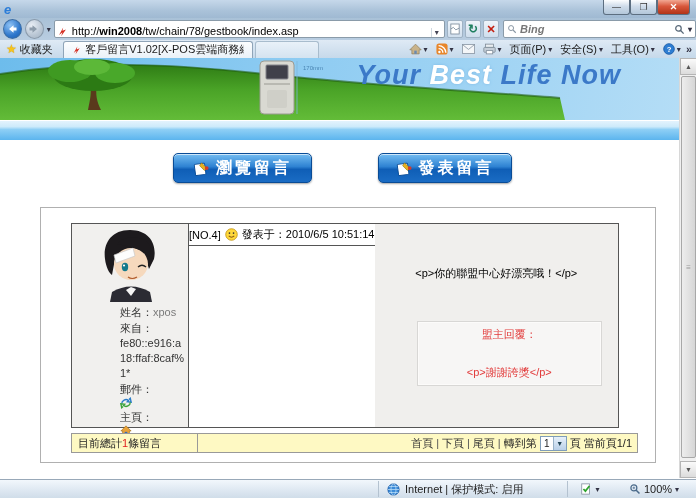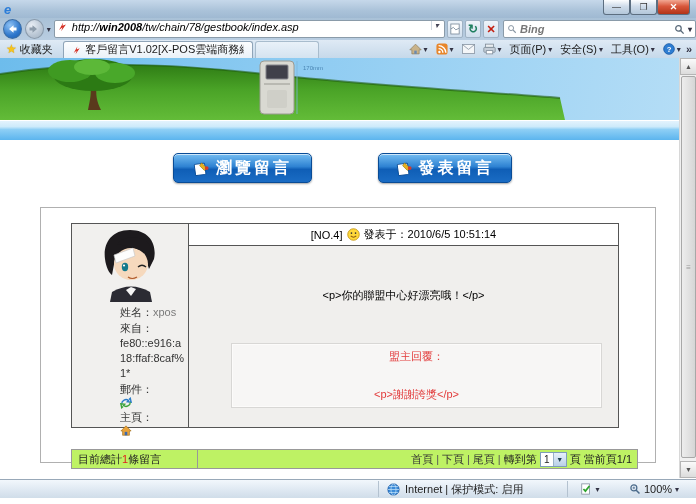--- a/index.html
+++ b/index.html
@@ -20,21 +20,21 @@
 
   
   .navbar { position:absolute; left:0; top:18px; width:696px; height:22px;
     background:linear-gradient(#a9c1d7,#b9cde1); display:flex; align-items:center; }
   .navcirc { width:20px; height:20px; border-radius:50%; margin-left:3px;
     display:flex; align-items:center; justify-content:center; border:1px solid #3c6ea5; }
   .back { background:radial-gradient(circle at 35% 30%, #8fc3f5, #2f77cc 60%, #1b5cae); }
   .fwd  { background:radial-gradient(circle at 35% 30%, #e8eef5, #b9c6d4 60%, #a3b3c2); border-color:#8a9aab; }
   .nav-caret { font-size:8px; color:#334; margin:0 3px; }
   .addrbar { position:relative; width:416px; height:18px; background:#fff; border:1px solid #8a9ba9;
-    border-radius:2px; display:flex; align-items:flex-start; padding:0 2px; font-size:11px;font-style:italic; }
+    border-radius:2px; display:flex; align-items:flex-end; padding:0 2px; font-size:11px; }
   .addrbar .url { white-space:nowrap; overflow:hidden; color:#000; }
   .addrbar .host { font-weight:bold; }
   .addr-caret { margin-left:auto; font-size:8px; color:#445; border-left:1px solid #cfd8e0; padding:0 3px; }
   .navtool { width:17px; height:18px; margin-left:2px; display:flex; align-items:center; justify-content:center;
     border:1px solid transparent; border-radius:2px; font-size:11px; background:linear-gradient(#eef4fa,#cfdeed); border-color:#9fb2c4;}
   .stop-x { color:#c41f10; font-weight:bold; }
   .refresh-g { color:#1f7f5f; font-weight:bold; font-size:12px; }
   .searchbox { position:relative; margin-left:4px; width:205px; height:18px; background:#fff;
     border:1px solid #8a9ba9; border-radius:2px; display:flex; align-items:center; padding:0 3px; font-size:11px;font-weight:bold; }
   .searchbox .ph { color:#777; font-style:italic; margin-left:3px; }
@@ -83,32 +83,32 @@
 
   .msgtable { position:absolute; left:30px; top:15px; width:548px; height:205px;
     border:1px solid #555; display:flex; background:#fff; }
   .leftcell { width:117px; background:#f1f0ee; border-right:1px solid #555; position:relative; font-size:11px; color:#333; }
   .avatar { position:absolute; left:22px; top:4px; }
   .infolines { position:absolute; left:8px; top:80px; right:4px; line-height:16px;margin-left:40px; }
   .infolines .val { color:#7a7a7a; }
   .iprow { word-break:break-all; line-height:15px; }
   .inline-ic { vertical-align:-2px; }
 
-  .rightcell { flex:1; display:flex; flex-direction:column; }
+  .rightcell { flex:1; display:flex; flex-direction:row; }
   .msghead { height:22px; background:#fff; border-bottom:1px solid #555;
     display:flex; align-items:center; justify-content:center; gap:4px; font-size:11px; color:#000; }
   .msgbody { flex:1; background:#f0efed; position:relative; font-size:11px; color:#000; }
   .bodytext { position:absolute; left:0; right:0; top:42px; text-align:center; }
   .replybox { position:absolute; left:42px; right:16px; top:97px; height:65px;
     background:#f7f6f5; border:1px solid #d8d7d5; box-shadow:0 0 0 1px #fcfbfa inset; }
   .replytitle { position:absolute; left:0; right:0; top:5px; text-align:center; color:#e23b3b; }
   .replybody  { position:absolute; left:0; right:0; bottom:5px; text-align:center; color:#e23b3b; }
 
   .listfooter { position:absolute; left:30px; top:225px; width:567px; height:20px;
-    border:1px solid #999; display:flex; align-items:center; font-size:11px; color:#222; background:#bef264;margin-top:16px; }
+    border:1px solid #999; display:flex; align-items:center; font-size:11px; color:#222; background:#fef9c3; }
   .lf-left { width:126px; border-right:1px solid #999; height:100%; display:flex; align-items:center; padding-left:6px; gap:0; }
   .red { color:#e02020; }
   .lf-right { flex:1; display:flex; align-items:center; justify-content:flex-end; gap:3px; padding-right:5px; white-space:nowrap; }
   .pglink { color:#333; cursor:pointer; }
   .pgsep { color:#555; }
   .pgselect { display:inline-flex; align-items:center; height:15px; border:1px solid #7f9db9; background:#fff; }
   .pgselect .num { width:12px; text-align:center; font-size:10px; }
   .pgselect .dd { width:13px; height:13px; background:linear-gradient(#e7f0fa,#b9d0e8); border-left:1px solid #9ab2c8;
     display:flex; align-items:center; justify-content:center; font-size:7px; color:#245; }
 
@@ -278,20 +278,25 @@
         <ellipse cx="70" cy="13" rx="22" ry="11" fill="#3f9a22"></ellipse>
         <ellipse cx="115" cy="15" rx="20" ry="10" fill="#49a82a"></ellipse>
         <ellipse cx="92" cy="9" rx="18" ry="8" fill="#5cb838"></ellipse>
         <line x1="297" y1="3" x2="297" y2="56" stroke="#7fb6da" stroke-width="0.8"></line>
         <rect x="260" y="3" width="34" height="53" rx="4" fill="#d9d9d2" stroke="#9a9a92"></rect>
         <rect x="266" y="7" width="22" height="14" rx="1" fill="#40404a" stroke="#83838a"></rect>
         <rect x="264" y="25" width="26" height="2" fill="#b9b9b2"></rect>
         <rect x="267" y="32" width="20" height="18" rx="2" fill="#cfcfc8"></rect>
       </svg>
       <span class="phone-cap">170mm</span>
+      <div class="slogan">
+        <span>Your</span>
+        <span class="mid">Best</span>
+        <span>Life Now</span>
+      </div>
     </div>
     <div class="bluebar"></div>
 
     <div class="actions">
       <div class="actbtn browse">
         <svg width="17" height="17" viewBox="0 0 18 18">
             <rect x="2" y="4" width="11" height="12" rx="1" fill="#fff" stroke="#0a4c96" transform="rotate(-8 7 10)"></rect>
             <path d="M9 3 L15 9 L12 11 L7 6 Z" fill="#e8b21f" stroke="#8a6a10" stroke-width=".6"></path>
             <circle cx="14.5" cy="8.5" r="2" fill="#d43a2a"></circle>
           </svg>

